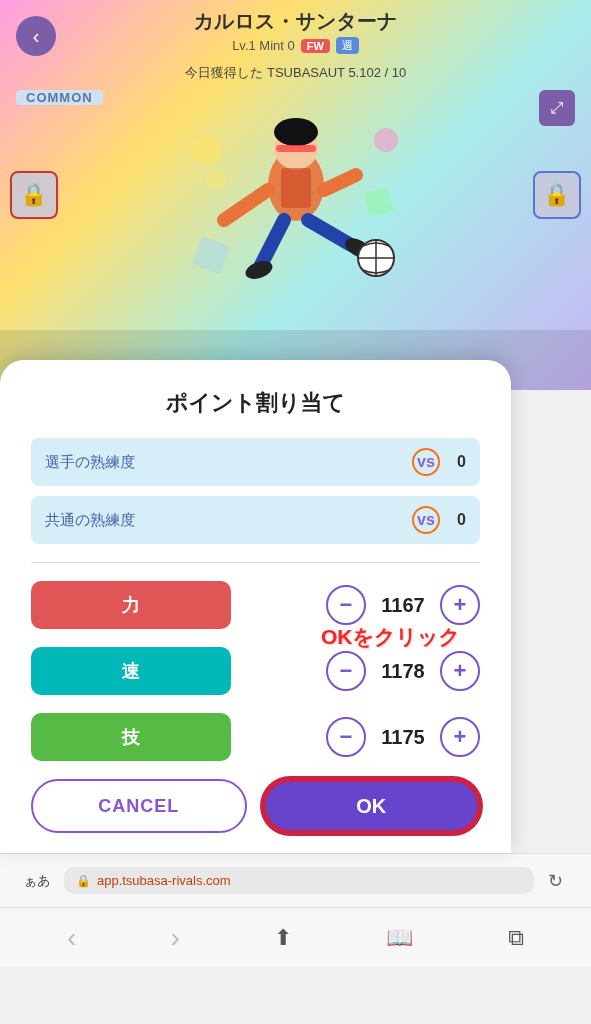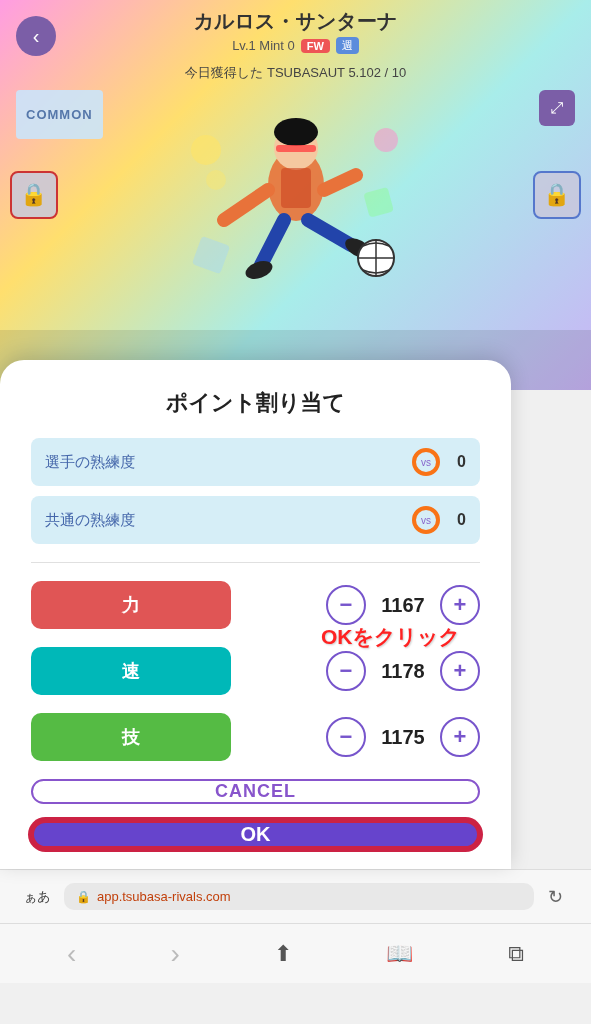--- a/index.html
+++ b/index.html
@@ -97,21 +97,21 @@
 
     
     .common-label {
       position: absolute;
       top: 90px;
       left: 16px;
       background: rgba(200,230,255,0.85);
       color: #5577aa;
       font-size: 13px;
       font-weight: bold;
-      padding: 17px 10px;
+      padding: 0 10px;
       border-radius: 4px;
       letter-spacing: 1px;
       z-index: 10;
     }
 
     
     .fullscreen-btn {
       position: absolute;
       top: 90px;
       right: 16px;
@@ -208,27 +208,27 @@
     }
     .proficiency-value {
       display: flex;
       align-items: center;
       gap: 6px;
     }
     .vs-icon {
       width: 28px;
       height: 28px;
       border-radius: 50%;
-      border: 4px solid #f97316;
-      display: flex;
-      align-items: center;
-      justify-content: center;
-      font-size: 10px;
+      border: 2px solid #f97316;
+      display: flex;
+      align-items: center;
+      justify-content: center;
+      font-size: 16px;
       color: #8866cc;
-      font-weight: normal;
+      font-weight: bold;
     }
     .prof-num {
       font-size: 16px;
       font-weight: bold;
       color: #333;
       min-width: 20px;
       text-align: right;
     }
 
     
@@ -304,21 +304,20 @@
       text-shadow: 1px 1px 2px rgba(0,0,0,0.2);
       white-space: nowrap;
     }
 
     
     .action-row {
       display: flex;
       gap: 16px;
       margin-top: 8px;
       position: relative;
-      flex-direction: column;
     }
     .cancel-btn {
       flex: 1;
       height: 54px;
       border-radius: 30px;
       border: 2px solid #8855cc;
       background: white;
       color: #8855cc;
       font-size: 18px;
       font-weight: bold;

